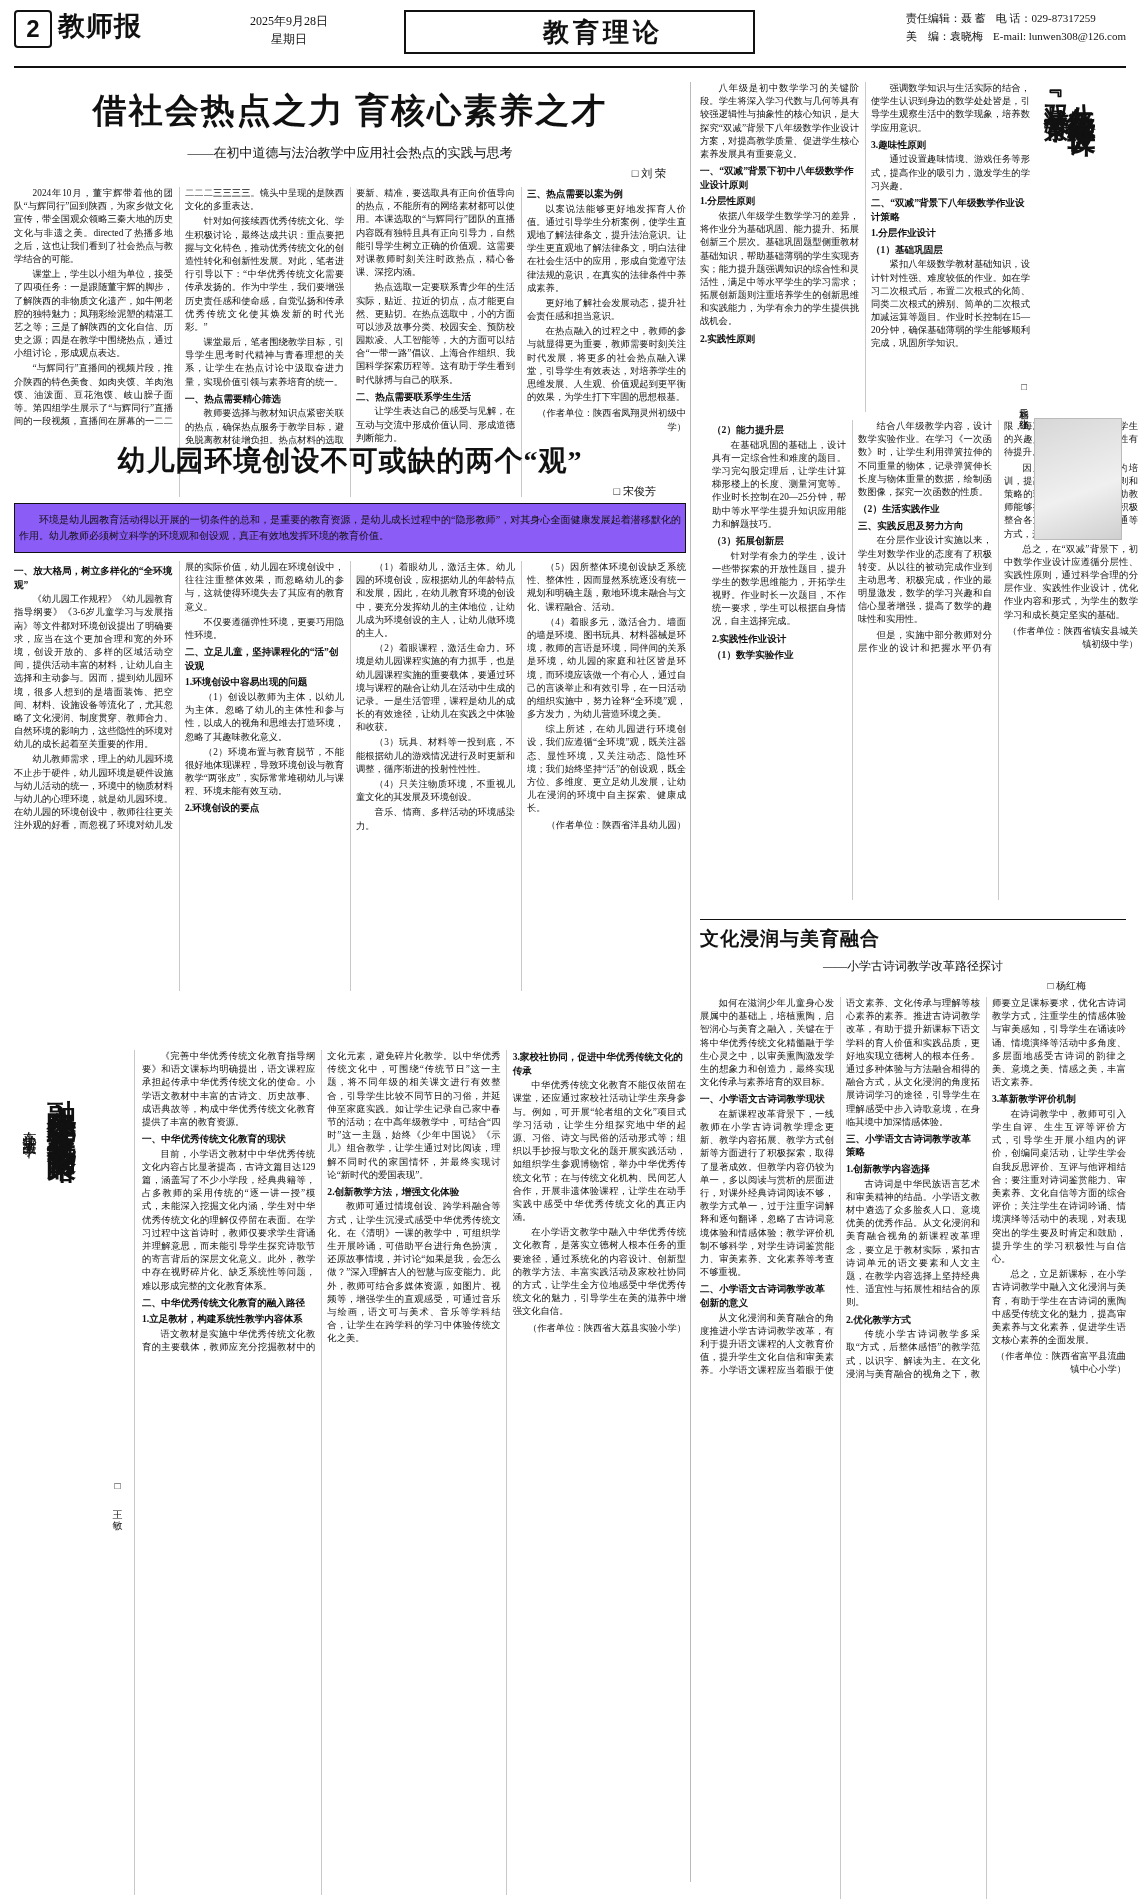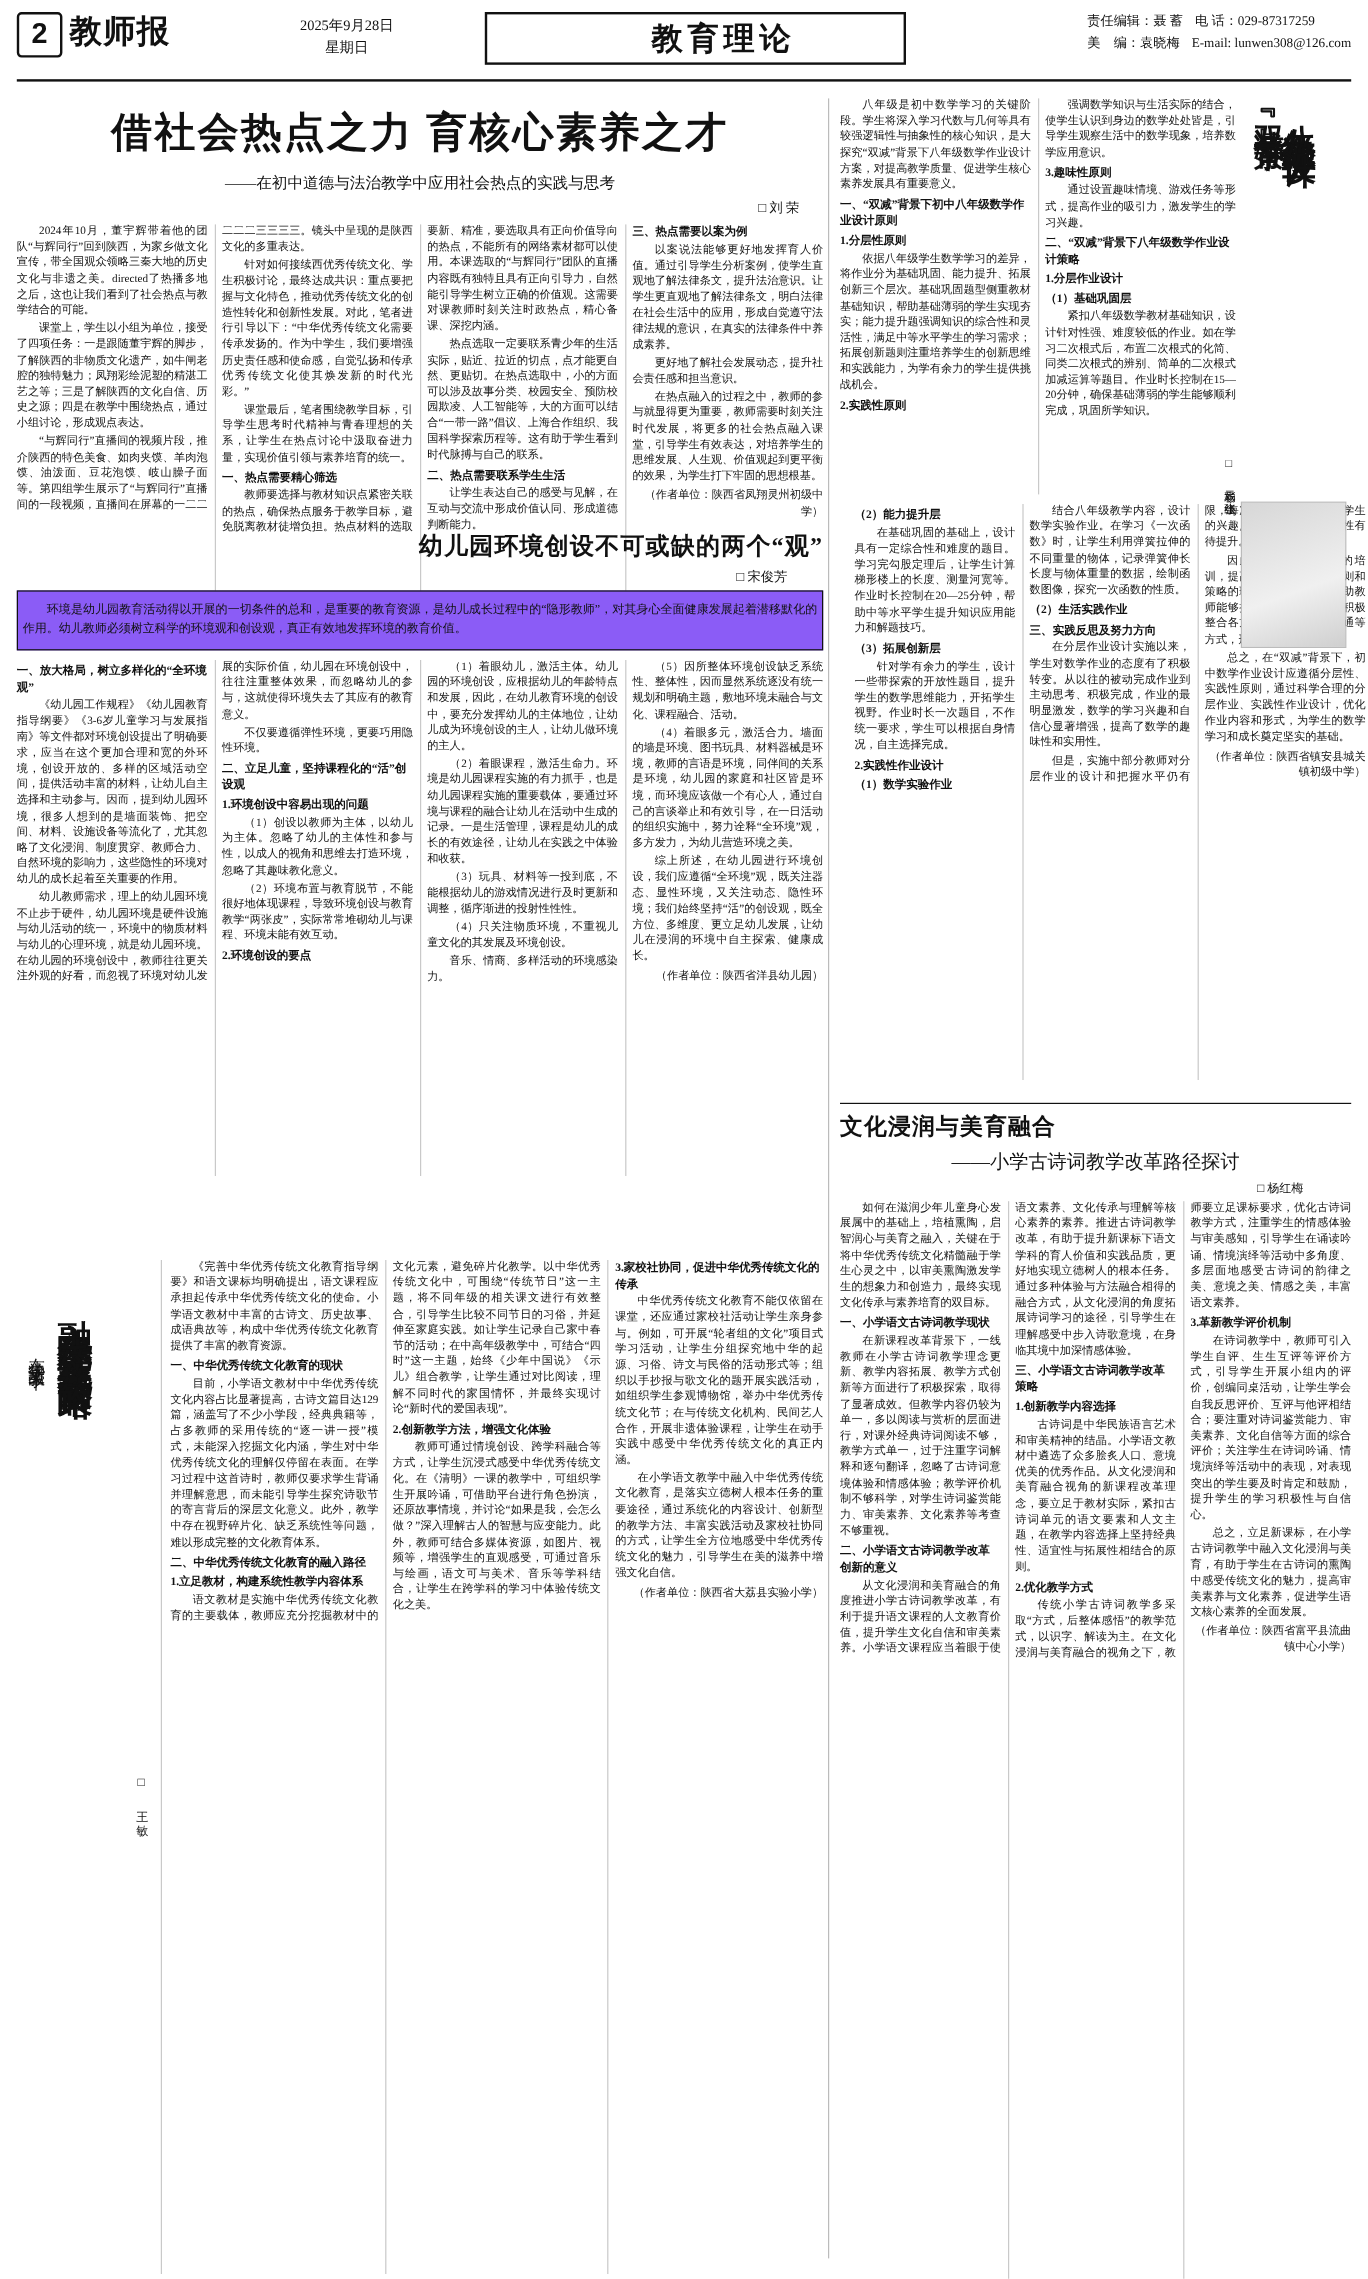--- a/index.html
+++ b/index.html
@@ -23,21 +23,21 @@
 
   
   .a1{position:absolute;left:14px;top:74px;width:672px;}
   .a1 .title{font-size:34px;font-weight:bold;text-align:center;letter-spacing:2px;margin:6px 0 2px;}
   .a1 .subtitle{font-size:13px;text-align:center;margin:10px 0 4px;}
   .a1 .byline{text-align:right;font-size:11px;margin:4px 20px 6px 0;}
   .a1 .body{column-count:4;column-gap:12px;column-rule:1px solid #c9c9c9;height:310px;}
 
   
   .a2{position:absolute;left:14px;top:430px;width:672px;}
-  .a2 .title{font-size:20px;font-weight:bold;text-align:right;letter-spacing:1px;margin:4px 0 2px;}
+  .a2 .title{font-size:28px;font-weight:bold;text-align:center;letter-spacing:1px;margin:4px 0 2px;}
   .a2 .byline{text-align:right;font-size:11px;margin:4px 30px 4px 0;}
   .abstract{border:1px solid #111;padding:8px 4px;margin:4px 0 8px;font-size:10px;line-height:1.6;background:#8b5cf6;}
   .abstract p{text-indent:2em;margin:0;}
   .a2 .body{column-count:4;column-gap:12px;column-rule:1px solid #c9c9c9;height:430px;}
 
   
   .a3{position:absolute;left:14px;top:1042px;width:672px;height:845px;}
   .a3 .vtitlewrap{position:absolute;left:0;top:0;width:120px;height:845px;border-right:1px solid #c9c9c9;}
   .a3 .vtitle{writing-mode:vertical-rl;text-orientation:upright;font-size:29px;font-weight:bold;letter-spacing:4px;height:720px;margin:26px 0 0 28px;}
   .a3 .vsub{writing-mode:vertical-rl;text-orientation:upright;font-size:14px;letter-spacing:2px;position:absolute;left:6px;top:70px;height:300px;}
@@ -49,21 +49,21 @@
   .r-vtitle{position:absolute;right:0;top:0;width:92px;height:330px;}
   .r-vtitle .t{writing-mode:vertical-rl;text-orientation:upright;font-size:25px;font-weight:bold;letter-spacing:3px;margin-left:6px;height:320px;}
   .r-byline{position:absolute;right:96px;top:300px;font-size:9.5px;writing-mode:vertical-rl;text-orientation:upright;}
   .r-top-body{width:330px;column-count:2;column-gap:12px;column-rule:1px solid #c9c9c9;height:330px;}
   .photo{position:absolute;right:4px;top:336px;width:86px;height:120px;background:linear-gradient(160deg,#d7d7d7,#f0f0f0 60%,#cfcfcf);border:1px solid #bbb;}
   .r-mid-body{margin-top:8px;width:426px;column-count:3;column-gap:12px;column-rule:1px solid #c9c9c9;height:480px;margin-left:12px;}
 
   
   .a5{position:absolute;left:700px;top:905px;width:426px;}
   .a5 .title{font-size:19px;font-weight:bold;text-align:left;letter-spacing:1px;margin:4px 0 2px;}
-  .a5 .subtitle{font-size:16px;text-align:center;margin:6px 0 2px;}
+  .a5 .subtitle{font-size:12px;text-align:center;margin:6px 0 2px;}
   .a5 .byline{text-align:right;font-size:10px;margin:4px 40px 4px 0;}
   .a5 .body{column-count:3;column-gap:12px;column-rule:1px solid #c9c9c9;height:930px;}
   .hr-thin{height:1px;background:#111;margin:6px 0;}
   .vdiv{position:absolute;left:690px;top:74px;width:1px;height:1800px;background:#bbb;}
   .sign{text-align:right;font-size:9.3px;margin-top:3px;}
 </style>
 </head>
 <body>
 
 <div class="page">

